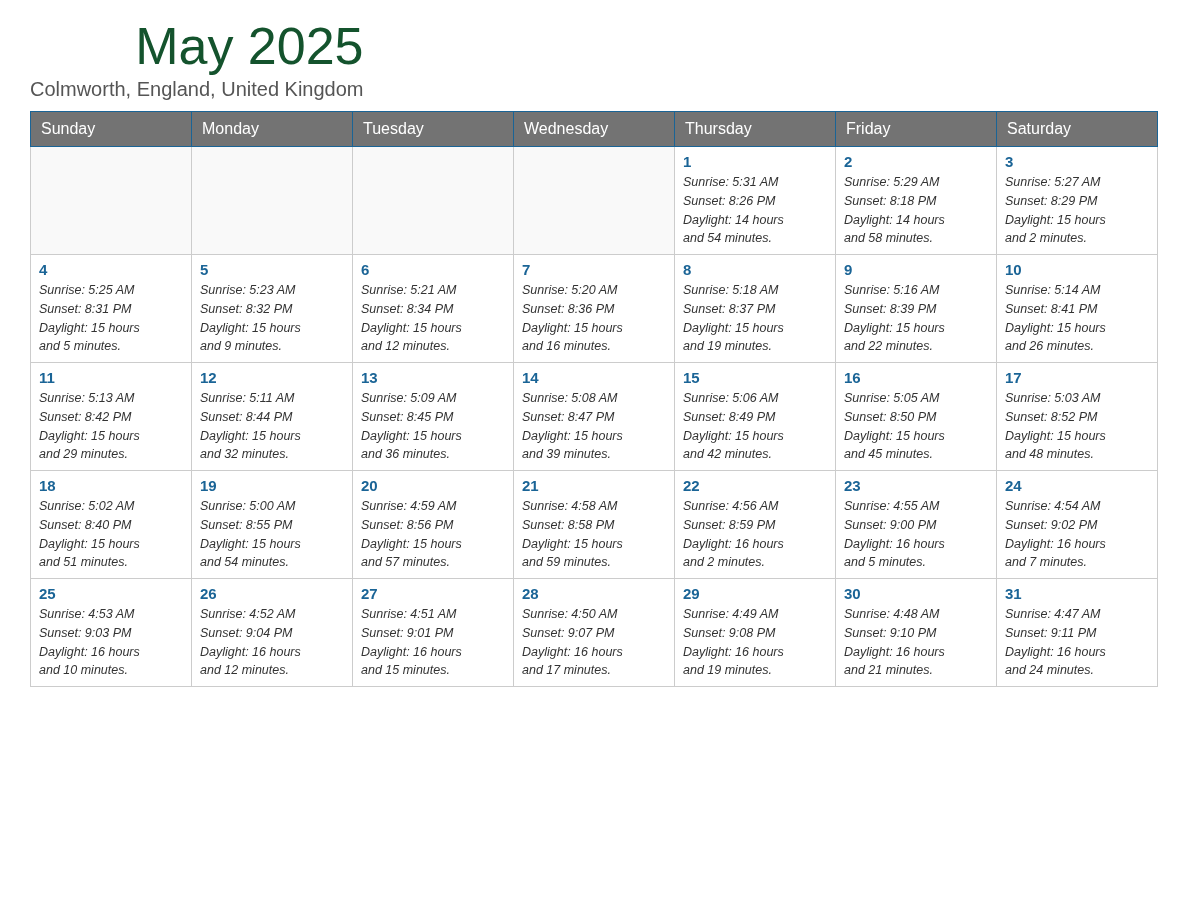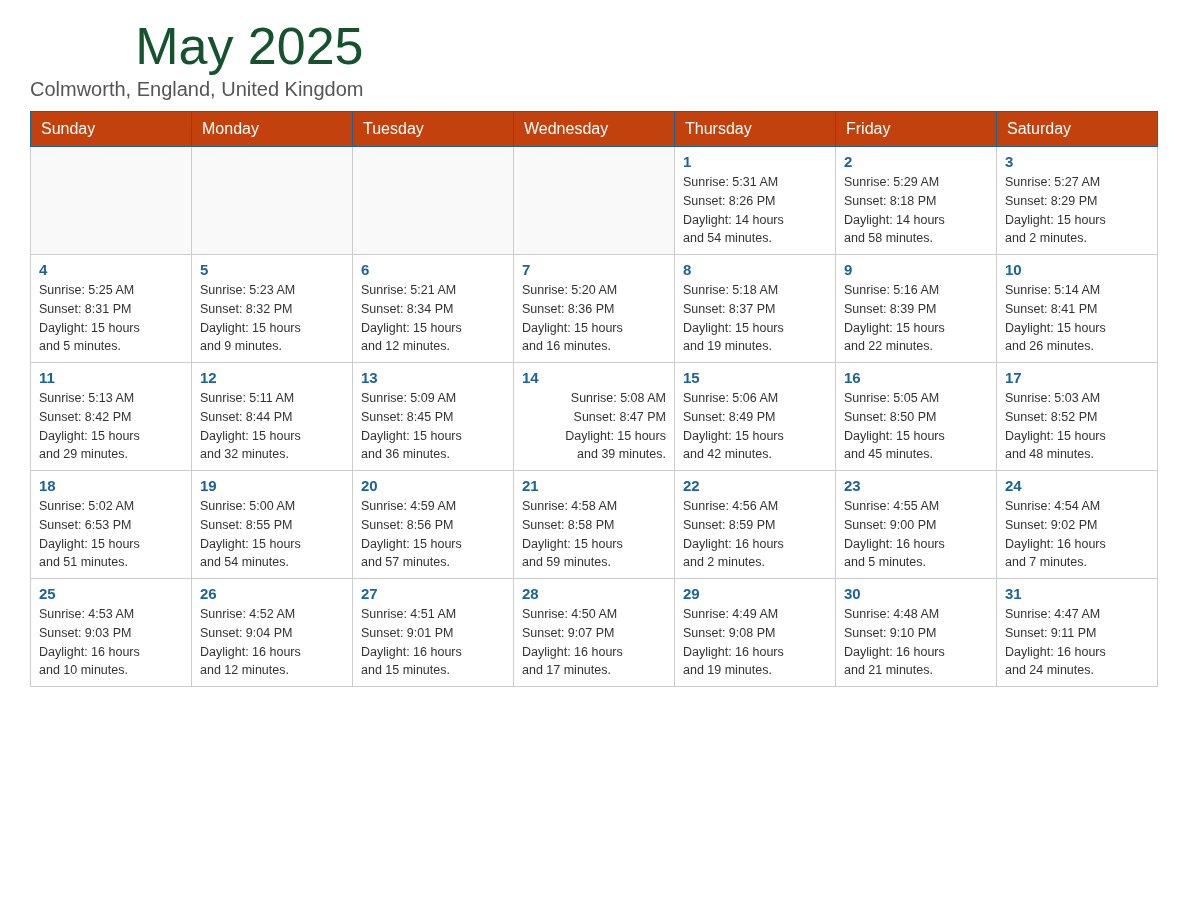--- a/index.html
+++ b/index.html
@@ -56,21 +56,21 @@
       font-size: 20px;
       color: #555;
       margin-top: 6px;
     }
     .calendar-table {
       width: 100%;
       border-collapse: collapse;
       margin-top: 10px;
     }
     .calendar-table th {
-      background-color: #c2410c;
+      background-color: #737373;
       color: #fff;
       padding: 8px 10px;
       font-size: 16px;
       font-weight: normal;
       text-align: left;
       border: 1px solid #1a6496;
     }
     .calendar-table td {
       vertical-align: top;
       padding: 6px 8px;
@@ -83,20 +83,21 @@
     .day-number {
       font-size: 15px;
       font-weight: bold;
       color: #1a6496;
       margin-bottom: 3px;
     }
     .day-info {
       font-size: 12.5px;
       color: #333;
       line-height: 1.5;
+      font-style: italic;
     }
     .empty-cell {
       background: #f9f9f9;
     }
     tr td {
       height: 100px;
     }
   </style>
 </head>
 <body>
@@ -216,21 +217,21 @@
         </td>
         <td>
           <div class="day-number">13</div>
           <div class="day-info" style="white-space: pre-line;">Sunrise: 5:09 AM
 Sunset: 8:45 PM
 Daylight: 15 hours
 and 36 minutes.</div>
         </td>
         <td>
           <div class="day-number">14</div>
-          <div class="day-info" style="white-space: pre-line; text-align: right;">Sunrise: 5:08 AM
+          <div class="day-info" style="white-space: pre-line;">Sunrise: 5:08 AM
 Sunset: 8:47 PM
 Daylight: 15 hours
 and 39 minutes.</div>
         </td>
         <td>
           <div class="day-number">15</div>
           <div class="day-info" style="white-space: pre-line;">Sunrise: 5:06 AM
 Sunset: 8:49 PM
 Daylight: 15 hours
 and 42 minutes.</div>
@@ -247,21 +248,21 @@
           <div class="day-info" style="white-space: pre-line;">Sunrise: 5:03 AM
 Sunset: 8:52 PM
 Daylight: 15 hours
 and 48 minutes.</div>
         </td>
       </tr>
       <tr>
         <td>
           <div class="day-number">18</div>
           <div class="day-info" style="white-space: pre-line;">Sunrise: 5:02 AM
-Sunset: 6:53 PM
+Sunset: 8:40 PM
 Daylight: 15 hours
 and 51 minutes.</div>
         </td>
         <td>
           <div class="day-number">19</div>
           <div class="day-info" style="white-space: pre-line;">Sunrise: 5:00 AM
 Sunset: 8:55 PM
 Daylight: 15 hours
 and 54 minutes.</div>
         </td>

